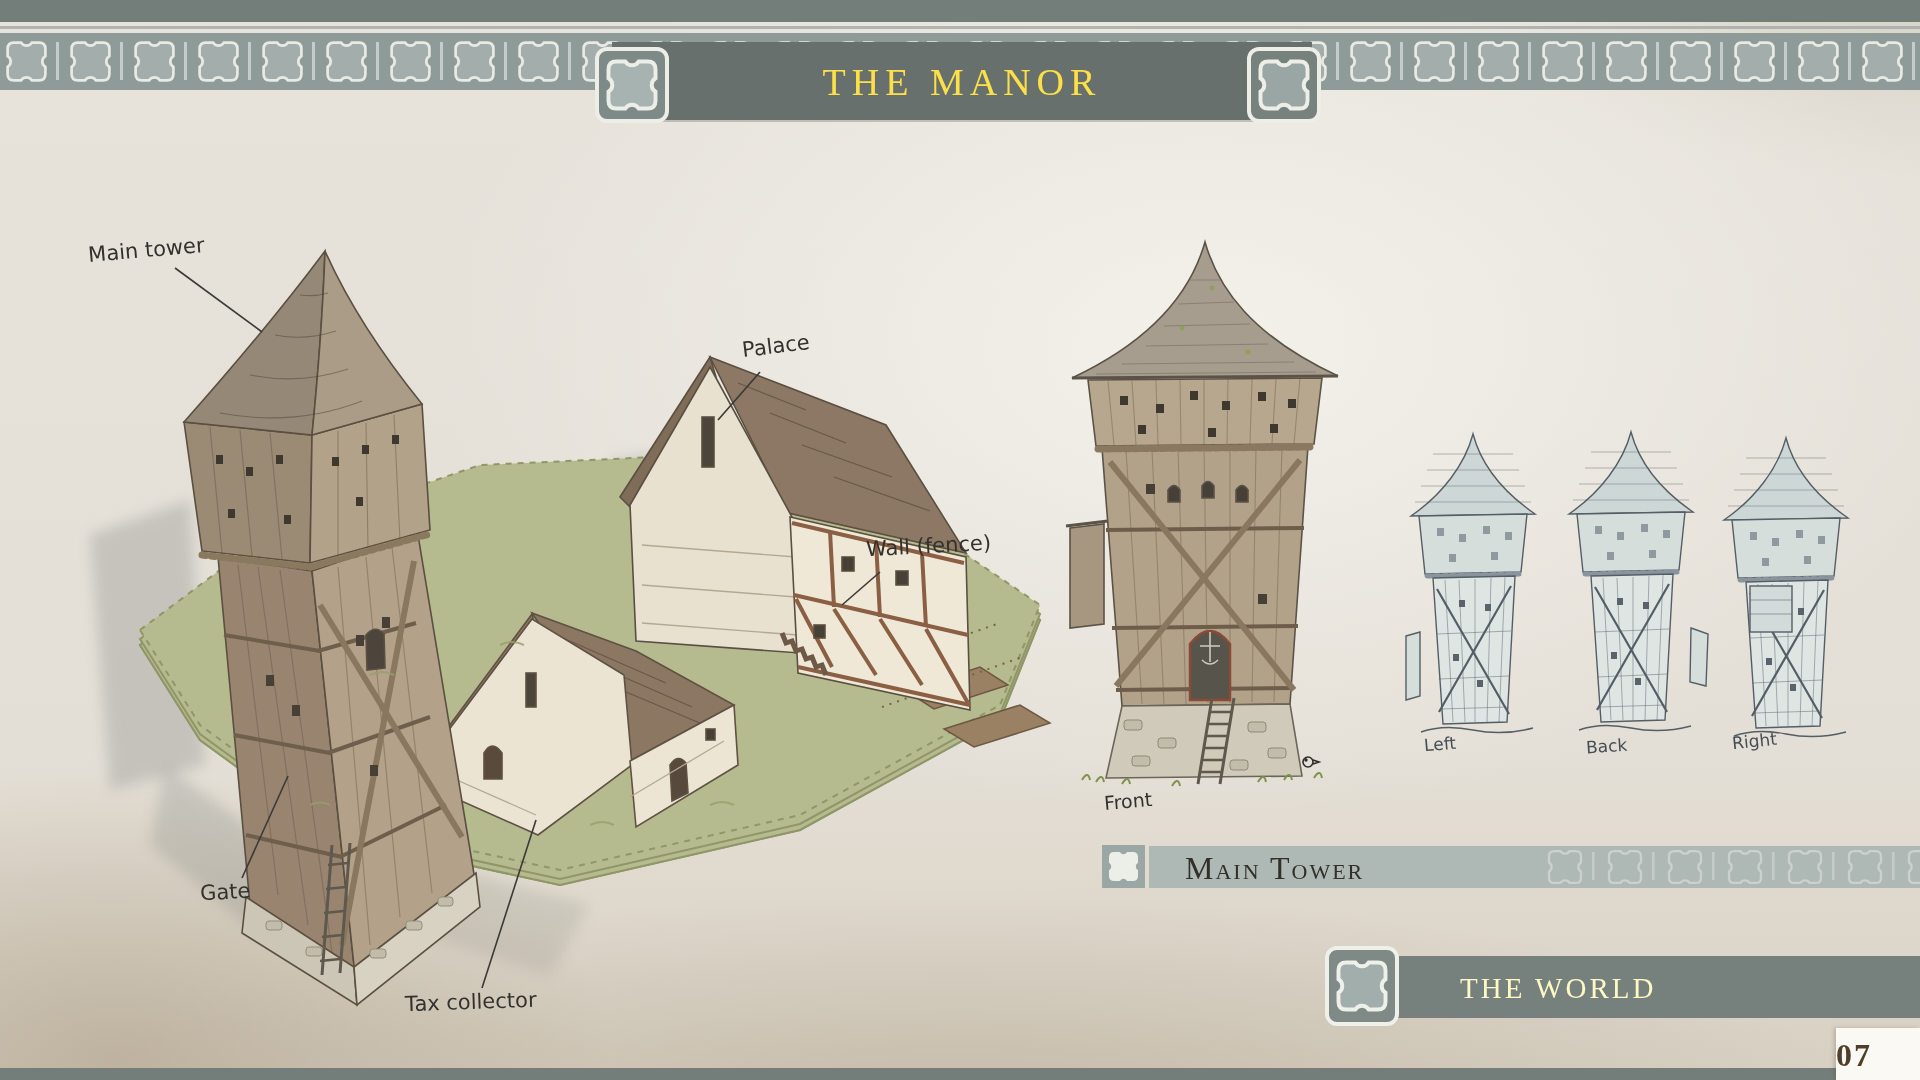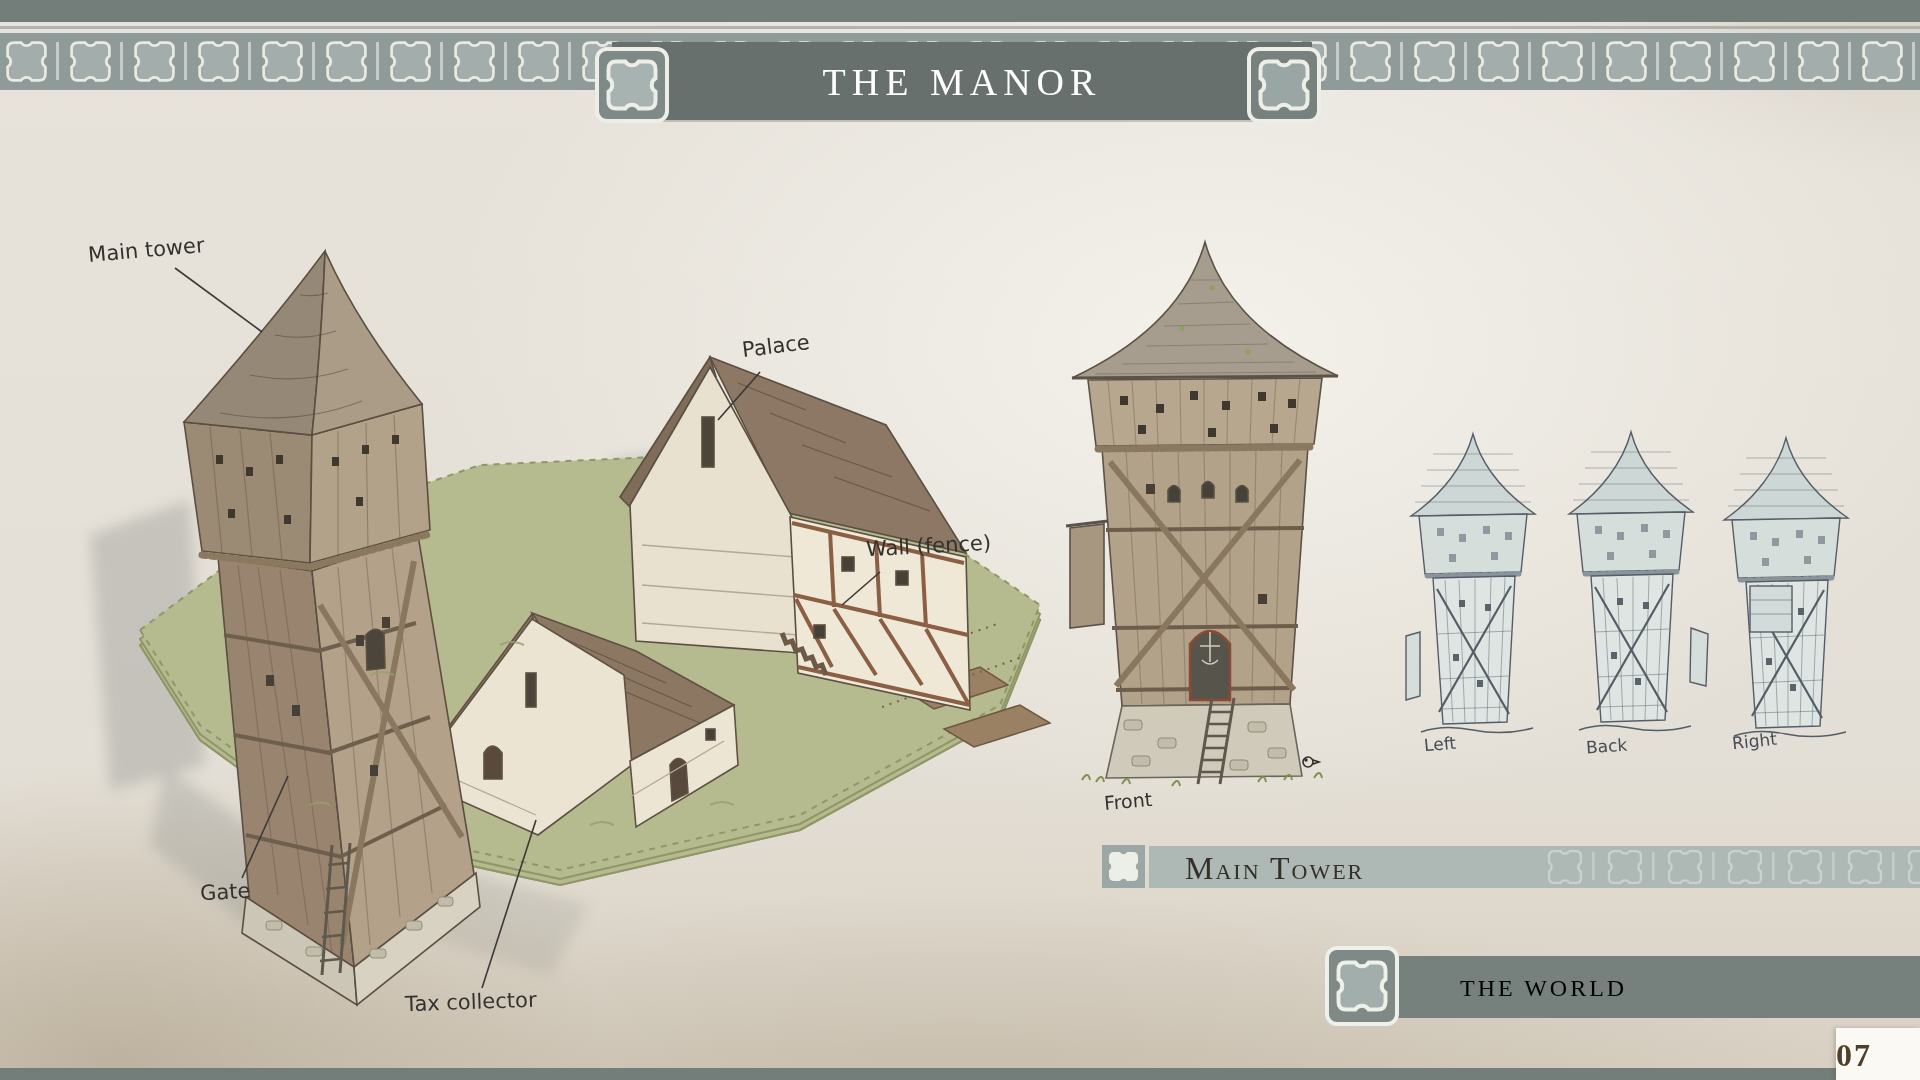--- a/index.html
+++ b/index.html
@@ -12,31 +12,31 @@
            radial-gradient(700px 300px at 100% 0%, rgba(190,182,164,.35) 0%, rgba(190,182,164,0) 60%),
            linear-gradient(180deg,#e7e3db 0%, #e4dfd6 70%, #d8d0c2 100%);}
   .abs{position:absolute;}
   
   .top-strip{left:0;top:0;width:1920px;height:22px;background:#737d7a;}
   .rule-line{left:0;top:26px;width:1920px;height:3px;background:#a3acaa;opacity:.85;}
   .bottom-strip{left:0;top:1068px;width:1920px;height:12px;background:#737d7a;}
   
   .banner{left:612px;top:42px;width:700px;height:78px;background:#67706c;
           box-shadow:0 2px 0 rgba(60,66,62,.25);}
-  .banner .title{width:100%;height:78px;line-height:80px;text-align:center;color:#ffffff;
+  .banner .title{width:100%;height:78px;line-height:80px;text-align:center;color:#fde047;
           font-size:38px;letter-spacing:6px;}
   
   .mt-icon{left:1102px;top:845px;width:43px;height:43px;background:#9aa7a4;}
   .mt-bar{left:1149px;top:846px;width:771px;height:42px;background:#aeb9b6;overflow:hidden;}
   .mt-bar .txt{position:absolute;left:36px;top:0;line-height:44px;font-variant:small-caps;
           font-size:32px;letter-spacing:2px;color:#332f29;}
   .mt-bar svg{position:absolute;right:0;top:0;opacity:.5;}
   .world-bar{left:1398px;top:956px;width:522px;height:62px;background:#76817d;}
-  .world-bar .txt{position:absolute;left:62px;top:0;line-height:64px;font-size:24px;
-          letter-spacing:3px;color:#000000;}
+  .world-bar .txt{position:absolute;left:62px;top:0;line-height:64px;font-size:29px;
+          letter-spacing:3px;color:#fef9c3;}
   .world-icon{left:1324px;top:945px;width:76px;height:82px;}
   
   .page-card{left:1836px;top:1028px;width:84px;height:52px;background:#fbf9f4;
           box-shadow:-2px 0 4px rgba(80,70,50,.25);}
   .page-card .num{line-height:54px;font-size:32px;font-weight:bold;color:#4e3e2a;letter-spacing:2px;}
   
   .hand{font-family:"DejaVu Sans", sans-serif;color:#33312e;font-size:21px;white-space:nowrap;}
   .pencil{font-family:"DejaVu Sans", sans-serif;color:#474d55;font-size:17px;white-space:nowrap;}
   .lbl-main-tower{left:88px;top:238px;transform:rotate(-5deg);}
   .lbl-palace{left:742px;top:334px;transform:rotate(-7deg);}

